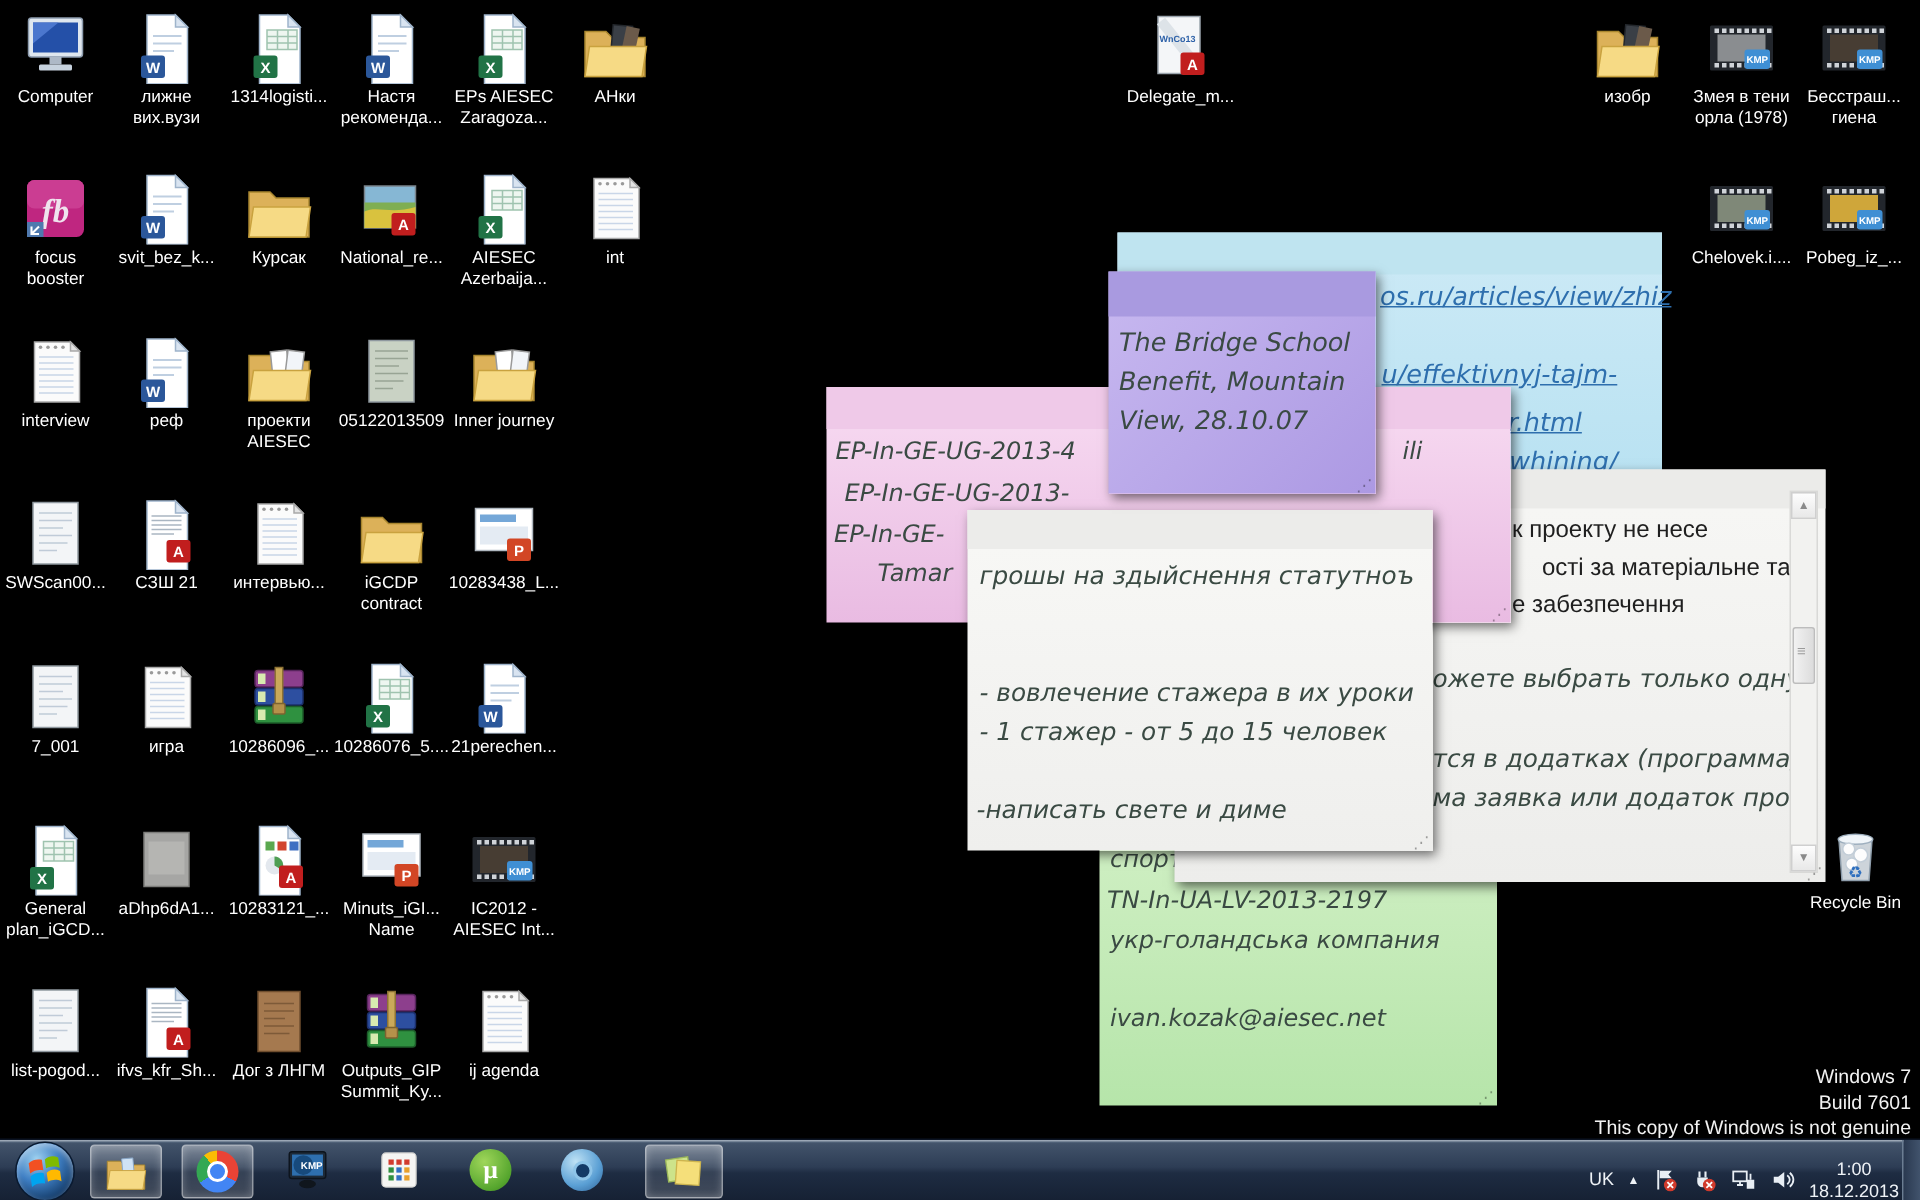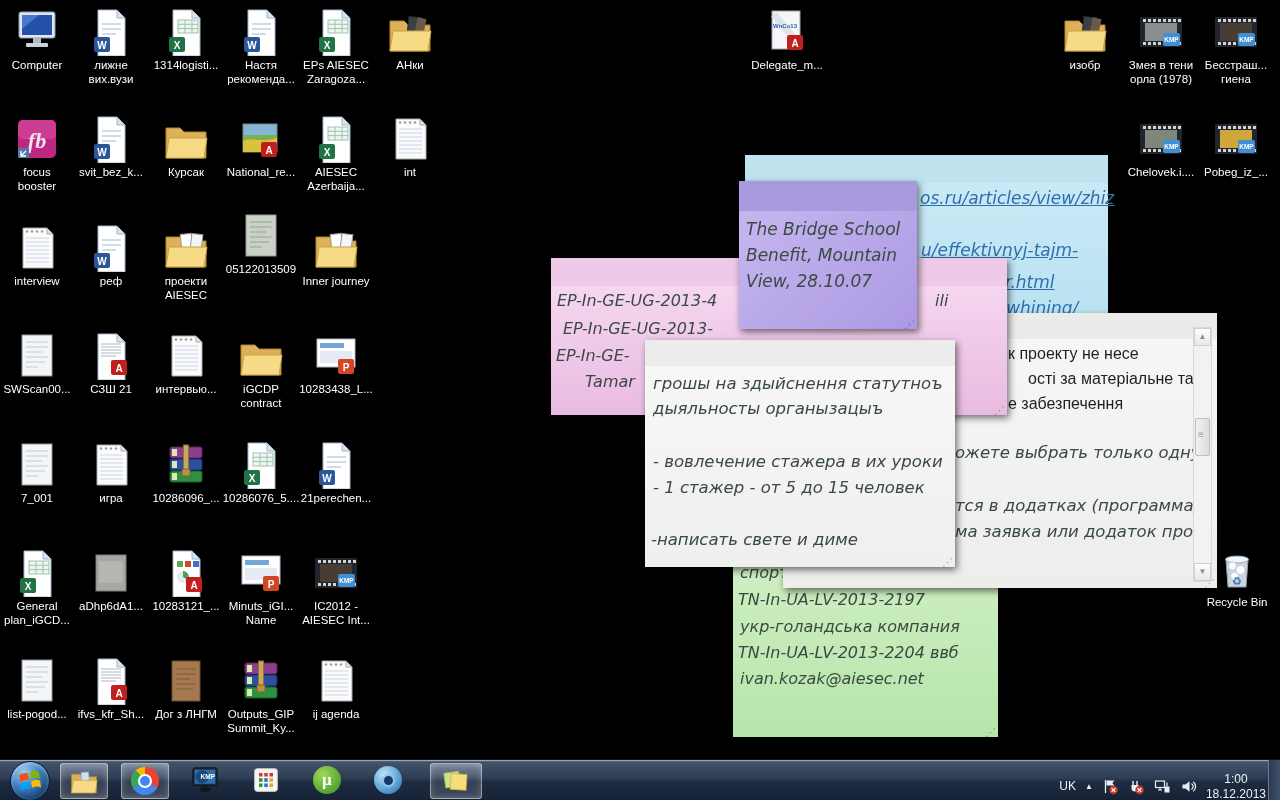--- a/index.html
+++ b/index.html
@@ -256,21 +256,21 @@
             <path d="M4 13h14l4 4h22v26H4z" fill="#dcb159" stroke="#a8862f"></path>
             <rect x="19" y="10" width="11" height="17" fill="#fff" stroke="#9a9a9a" transform="rotate(-6 24 18)"></rect>
             <rect x="29" y="10" width="11" height="17" fill="#f2f5f9" stroke="#9a9a9a" transform="rotate(7 34 18)"></rect>
             <path d="M4 43l3-20h38l-3 20z" fill="#f6da85" stroke="#c9a23f"></path>
           </svg></div>
         <div class="lbl">
           <div>проекти</div>
           <div>AIESEC</div>
         </div>
       </div>
-      <div class="dicon" style="left: 216px; top: 212px;">
+      <div class="dicon" style="left: 216px; top: 224px;">
         <div class="ic"><svg viewBox="0 0 48 48" width="48" height="48">
             <rect x="9" y="3" width="30" height="41" fill="#c9d2c4" stroke="#8f989f"></rect>
             <g stroke="#98a494" stroke-width="1">
               <path d="M13 10h22M13 15h22M13 20h16M13 25h22M13 30h19M13 35h12"></path>
             </g>
           </svg></div>
         <div class="lbl">
           <div>05122013509</div>
         </div>
       </div>
@@ -742,21 +742,20 @@
     <div class="nline hand link" style="left:176px;top:85px;font-size:17px;">u/effektivnyj-tajm-</div>
     <div class="nline hand link" style="left:260px;top:117px;font-size:17px;">r.html</div>
     <div class="nline hand link" style="left:255px;top:143px;font-size:17px;">-whining/</div>
   </div>
 
   <div class="note" style="left:733px;top:558px;width:265px;height:179px;z-index:2;
               background:linear-gradient(#cfefc3,#b6e5aa);">
     <div class="nline hand" style="left:7px;top:5px;font-size:16px;">спорту</div>
     <div class="nline hand" style="left:5px;top:32px;font-size:16px;">TN-In-UA-LV-2013-2197</div>
     <div class="nline hand" style="left:7px;top:59px;font-size:16px;">укр-голандська компания</div>
-    <div class="nline hand" style="left:5px;top:85px;font-size:16px;">TN-In-UA-LV-2013-2204 ввб</div>
     <div class="nline hand" style="left:7px;top:111px;font-size:16px;">ivan.kozak@aiesec.net</div>
     <div class="grip">⋰</div>
   </div>
 
   <div class="note" style="left:783px;top:313px;width:434px;height:275px;z-index:3;
               background:linear-gradient(#f7f7f5,#ededeb);">
     <div class="band" style="height:26px;background:#ebebe9;"></div>
     <div class="nline" style="left:225px;top:32px;font-size:16px;color:#1f1f1f;text-align:center;">к проекту не несе</div>
     <div class="nline" style="left:225px;top:57px;font-size:16px;color:#1f1f1f;margin-left:20px;">ості за матеріальне та</div>
     <div class="nline" style="left:225px;top:82px;font-size:16px;color:#1f1f1f;">е забезпечення</div>
@@ -779,36 +778,40 @@
     <div class="nline hand" style="left:12px;top:61px;font-size:16px;">EP-In-GE-UG-2013-</div>
     <div class="nline hand" style="left:5px;top:88px;font-size:16px;">EP-In-GE-</div>
     <div class="nline hand" style="left:34px;top:114px;font-size:16px;">Tamar</div>
     <div class="grip">⋰</div>
   </div>
 
   <div class="note" style="left:645px;top:340px;width:310px;height:227px;z-index:5;
               background:linear-gradient(#f8f8f6,#efefed);">
     <div class="band" style="height:26px;background:#ececea;"></div>
     <div class="nline hand" style="left:8px;top:34px;font-size:16.5px;">грошы на здыйснення статутноъ</div>
-    <div class="nline hand" style="left:8px;top:59px;font-size:16.5px;">дыяльносты органызацыъ</div>
     <div class="nline hand" style="left:8px;top:112px;font-size:16.5px;">- вовлечение стажера в их уроки</div>
     <div class="nline hand" style="left:8px;top:138px;font-size:16.5px;">- 1 стажер - от 5 до 15 человек</div>
     <div class="nline hand" style="left:6px;top:190px;font-size:16.5px;">-написать свете и диме</div>
     <div class="grip">⋰</div>
   </div>
 
   <div class="note" style="left:739px;top:181px;width:178px;height:148px;z-index:6;
               background:linear-gradient(135deg,#c8b9f0,#ac99e3);">
     <div class="band" style="height:30px;background:#a习99e0;background:#a99ae0;"></div>
     <div class="nline hand" style="left:7px;top:38px;font-size:17px;">The Bridge School</div>
     <div class="nline hand" style="left:7px;top:64px;font-size:17px;">Benefit, Mountain</div>
     <div class="nline hand" style="left:7px;top:90px;font-size:17px;">View, 28.10.07</div>
     <div class="grip">⋰</div>
   </div>
 
+  <div id="watermark">
+    <div>Windows 7</div>
+    <div>Build 7601</div>
+    <div>This copy of Windows is not genuine</div>
+  </div>
 </div>
 
 <div id="taskbar">
   <div id="startorb">
     <svg viewBox="0 0 38 38" width="38" height="38">
       <g transform="rotate(-8 19 19)">
         <path d="M9 12c3-2 6-2 9-1v7c-3-1-6-1-9 1z" fill="#f25022"></path>
         <path d="M20 11c3-2 6-2 9 0v7c-3-2-6-2-9-1z" fill="#7fba00"></path>
         <path d="M9 21c3-2 6-2 9-1v7c-3-1-6-1-9 1z" fill="#00a4ef"></path>
         <path d="M20 20c3-2 6-2 9 0v7c-3-2-6-2-9-1z" fill="#ffb900"></path>

